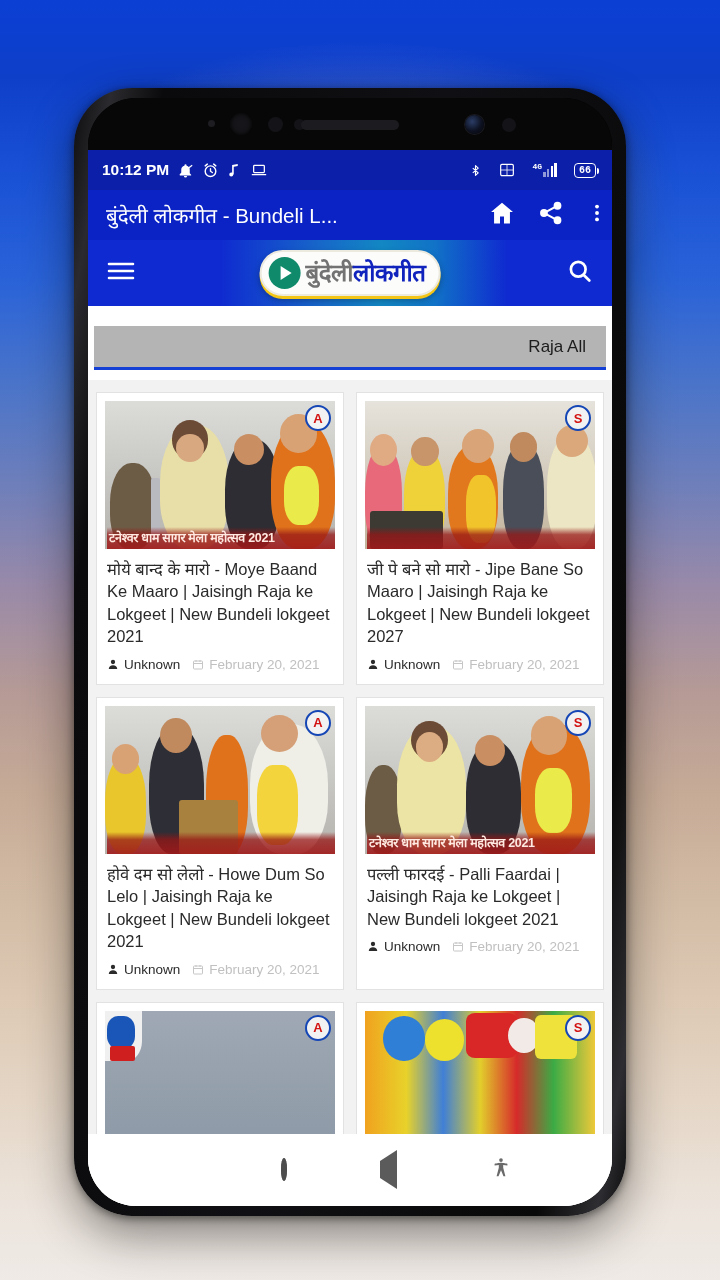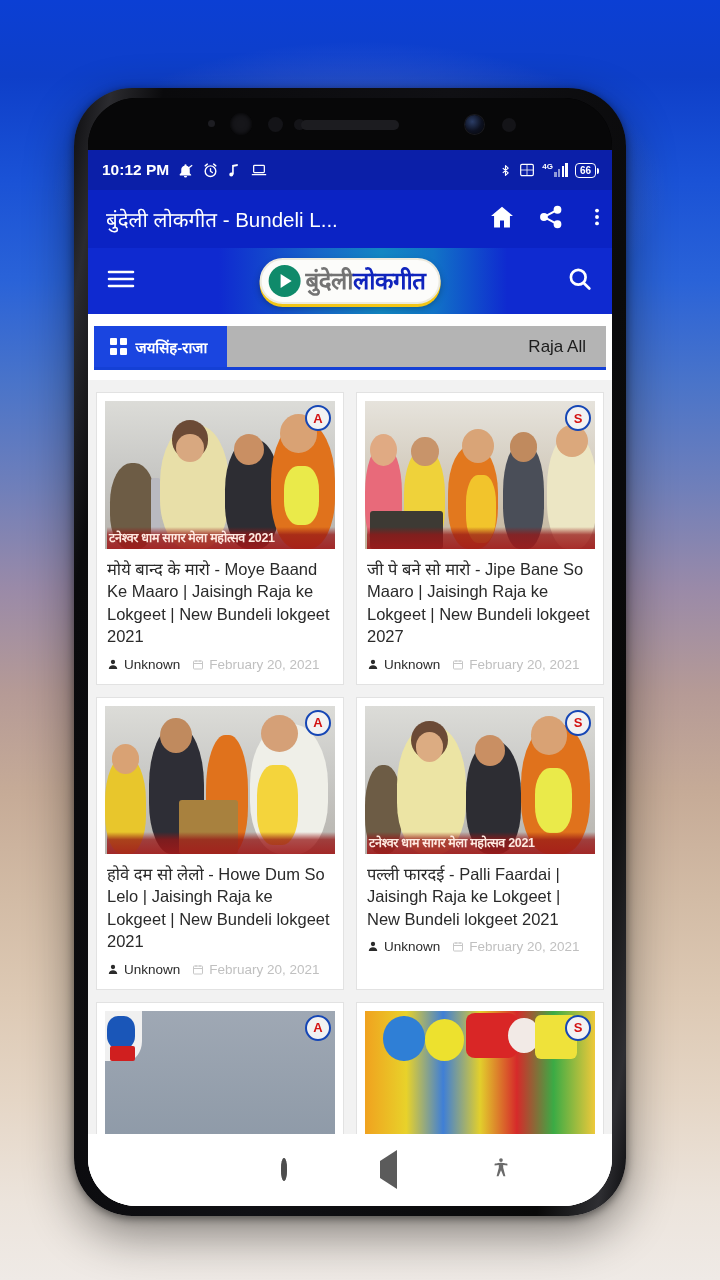--- a/index.html
+++ b/index.html
@@ -49,40 +49,40 @@
     background:#ffffff; overflow:hidden;
   }
 
   
   .statusbar {
     height:40px; background:#0b1fa8; color:#fff;
     display:flex; align-items:center; padding:0 16px 0 14px; gap:0;
     font-size:15.5px; font-weight:700;
   }
   .sb-left { display:flex; align-items:center; gap:8px; }
-  .sb-right { margin-left:auto; display:flex; align-items:center; gap:7px; }
+  .sb-right { margin-left:auto; display:flex; align-items:center; gap:17px;font-family:Liberation Mono, monospace; }
   .sb-icon { display:inline-flex; align-items:center; justify-content:center; }
   .batt {
     display:inline-flex; align-items:center; justify-content:center;
     border:1.6px solid #fff; border-radius:4px; padding:0 4px;
     height:15px; font-size:10px; font-weight:700; position:relative;
   }
   .batt::after { content:""; position:absolute; right:-4px; top:4px; width:2.5px; height:6px; background:#fff; border-radius:0 2px 2px 0; }
   .net { display:flex; align-items:flex-end; gap:1.2px; height:14px; }
   .net i { width:2.6px; background:#fff; display:block; }
   .net i:nth-child(1){ height:5px; opacity:.55;}
   .net i:nth-child(2){ height:8px; opacity:.55;}
   .net i:nth-child(3){ height:11px;}
   .net i:nth-child(4){ height:14px;}
   .net-wrap { display:flex; align-items:flex-end; }
   .net-4g { font-size:8px; font-weight:700; line-height:1; margin-right:1px; align-self:flex-start; }
 
   
   .appbar {
-    height:58px; background:#0b23c4;
+    height:50px; background:#0b23c4;
     display:flex; align-items:center; padding:0 4px 0 18px; gap:0;
   }
   .appbar-title {
     color:#fff; font-size:20.5px; font-weight:400; white-space:nowrap;
     overflow:hidden; flex:1;
   }
   .appbar-actions { display:flex; align-items:center; gap:22px; margin-left:12px; }
 
   
   .logobar {
@@ -295,29 +295,20 @@
               <circle cx="10.5" cy="10.5" r="6.3"></circle>
               <path d="M15.2 15.4 20 20.2"></path>
             </svg>
         </span>
       </div>
 
       <div class="content">
 
         <div class="cat-strip">
           <div class="cat-row">
-            <div class="cat-tab">
-              <span class="grid-ico">
-                  <i></i>
-                  <i></i>
-                  <i></i>
-                  <i></i>
-                </span>
-              <span>जयसिंह-राजा</span>
-            </div>
             <div class="cat-rest">
               <span class="view-all">Raja All</span>
             </div>
           </div>
         </div>
 
         <div class="cards">
 
           <div class="card">
             <div class="thumb">

